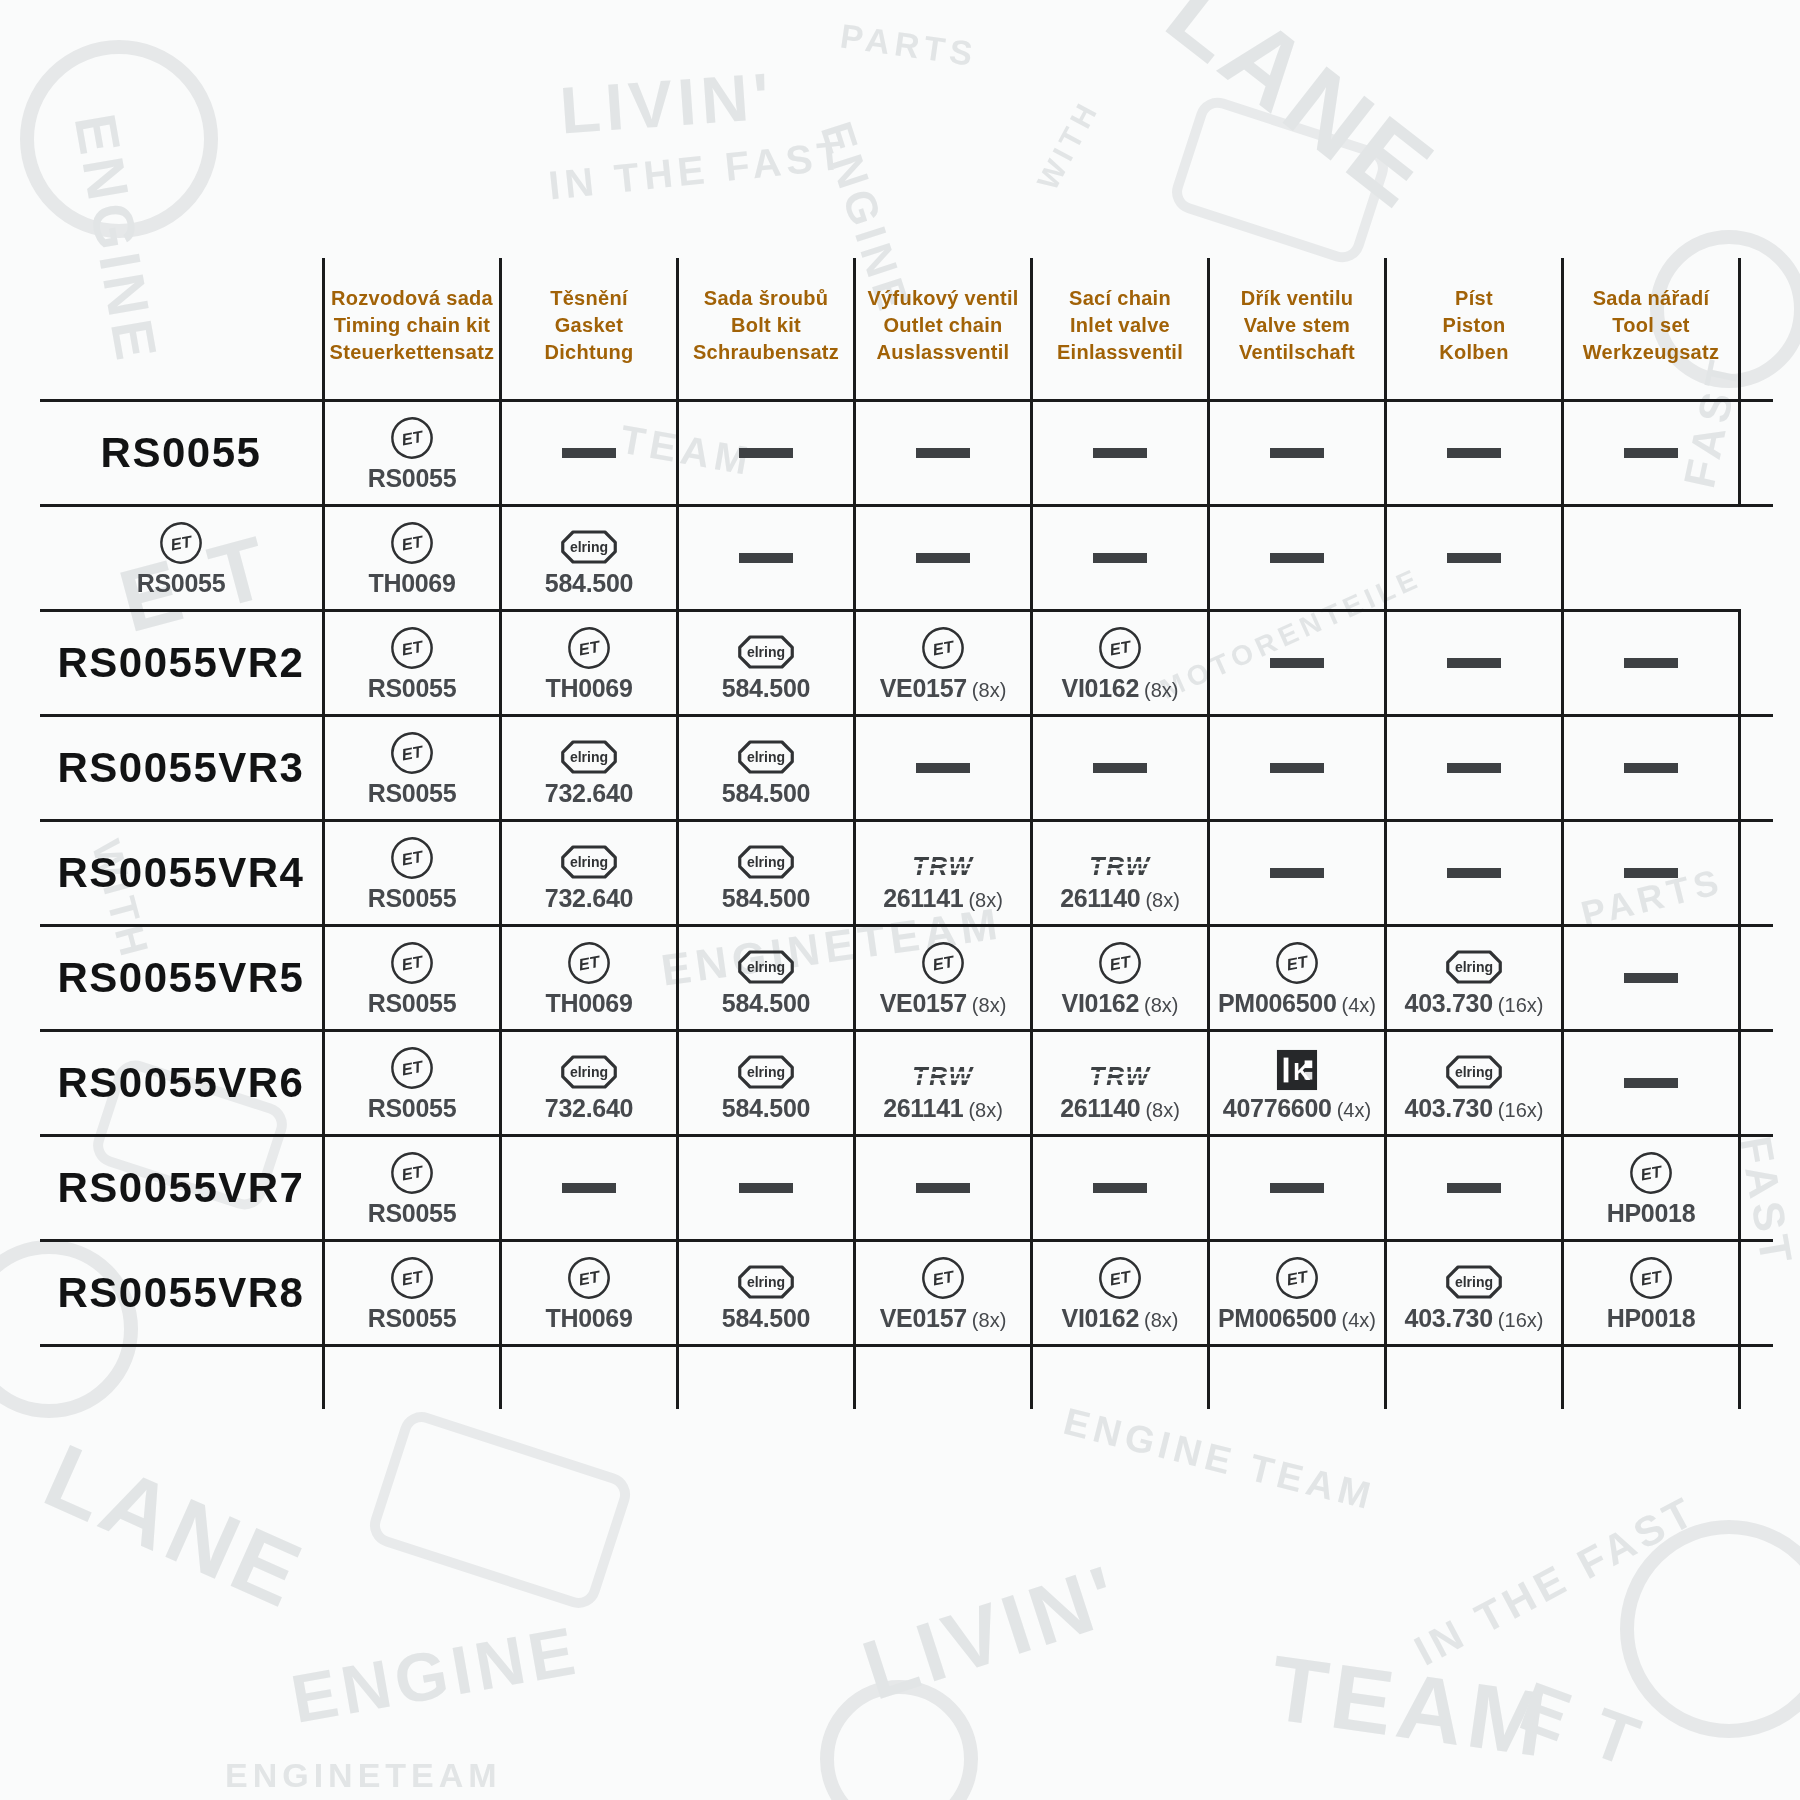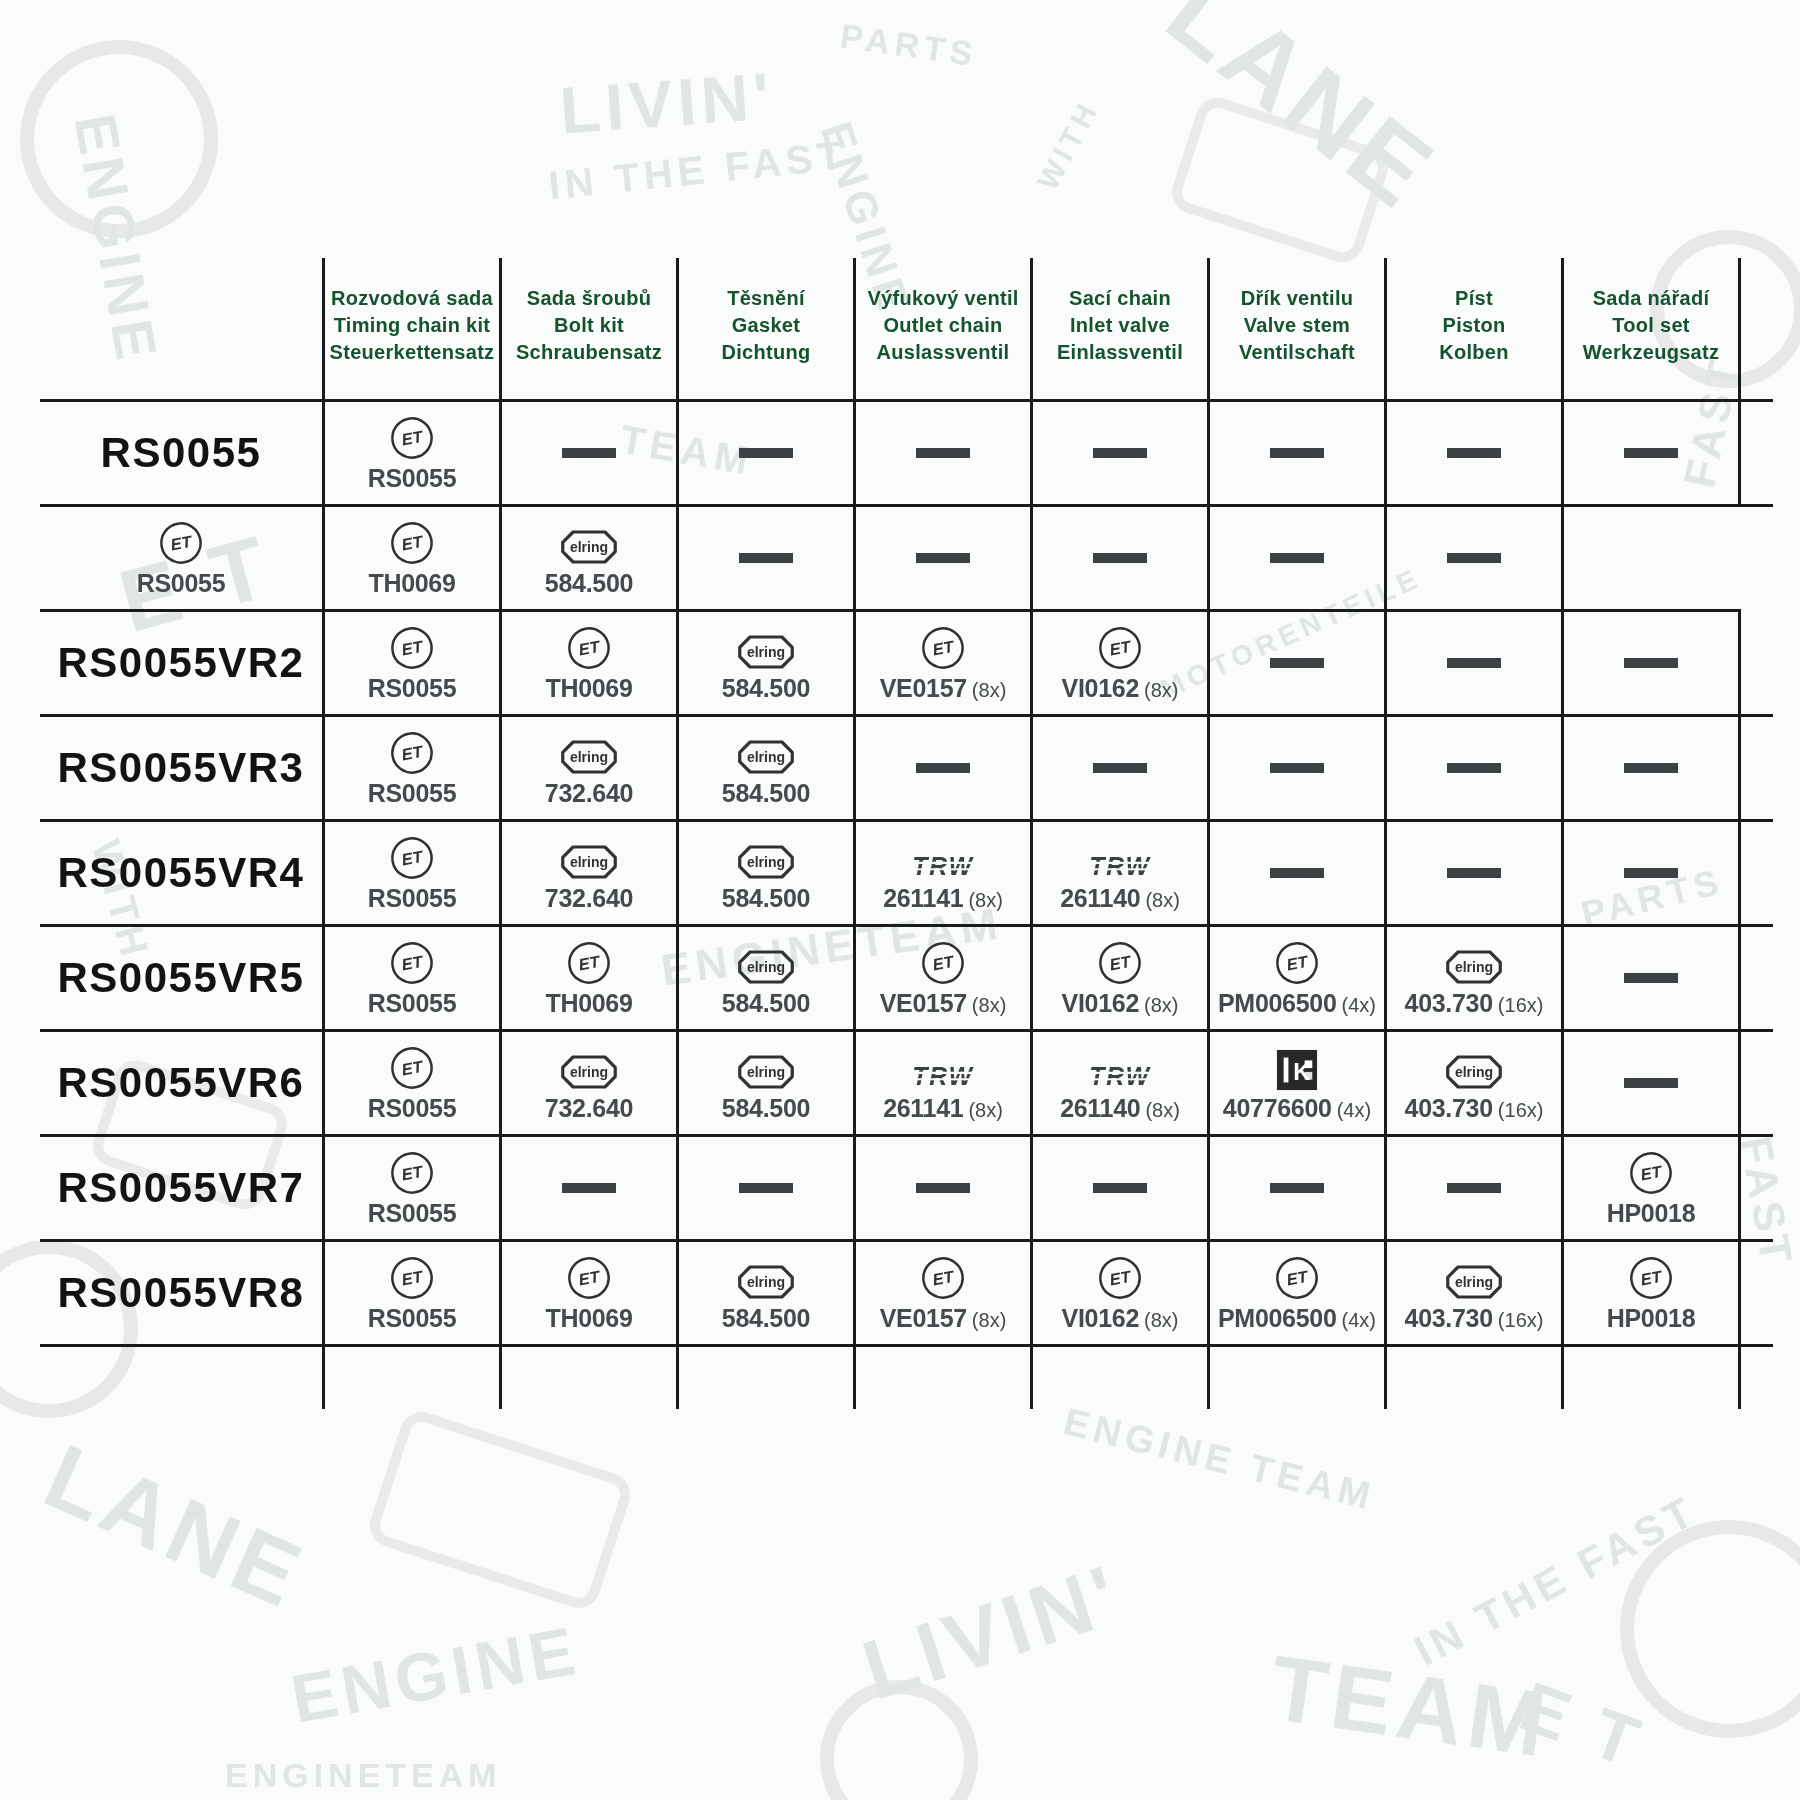--- a/index.html
+++ b/index.html
@@ -22,21 +22,21 @@
     border-right:3px solid #1a1b1c;border-bottom:3px solid #1a1b1c;
     display:flex;flex-direction:column;align-items:center;justify-content:center;
     min-width:0;box-sizing:border-box;
   }
   .cell.nr{border-right:none;}
   .cell.nb{border-bottom:none;}
   .header-row .cell{height:144px;padding:4px 2px 10px 2px;}
   .data-row .cell{height:105px;}
   .trail-row .cell{height:62px;}
   .hline{
-    font-size:20px;font-weight:bold;color:#14532d;line-height:27px;
+    font-size:20px;font-weight:bold;color:#a16207;line-height:27px;
     text-align:center;letter-spacing:.3px;white-space:nowrap;
   }
   .rowlabel-cell{font-size:42px;font-weight:bold;color:#121314;letter-spacing:1.5px;}
   .icon{height:48px;display:flex;align-items:flex-end;justify-content:center;}
   .part{display:flex;align-items:baseline;justify-content:center;margin-top:3px;max-width:100%;}
   .pn{font-size:25px;font-weight:bold;color:#46494d;letter-spacing:-.3px;white-space:nowrap;}
   .qty{font-size:20px;color:#46494d;margin-left:5px;white-space:nowrap;}
   .dash{width:54px;height:10px;background:#3e4144;}
 </style>
 </head>
@@ -80,28 +80,28 @@
 
   <div class="parts-table">
       <div class="trow header-row">
         <div class="cell"></div>
         <div class="cell">
           <div class="hline">Rozvodová sada</div>
           <div class="hline">Timing chain kit</div>
           <div class="hline">Steuerkettensatz</div>
         </div>
         <div class="cell">
+          <div class="hline">Těsnění</div>
+          <div class="hline">Gasket</div>
+          <div class="hline">Dichtung</div>
+        </div>
+        <div class="cell">
           <div class="hline">Sada šroubů</div>
           <div class="hline">Bolt kit</div>
           <div class="hline">Schraubensatz</div>
-        </div>
-        <div class="cell">
-          <div class="hline">Těsnění</div>
-          <div class="hline">Gasket</div>
-          <div class="hline">Dichtung</div>
         </div>
         <div class="cell">
           <div class="hline">Výfukový ventil</div>
           <div class="hline">Outlet chain</div>
           <div class="hline">Auslassventil</div>
         </div>
         <div class="cell">
           <div class="hline">Sací chain</div>
           <div class="hline">Inlet valve</div>
           <div class="hline">Einlassventil</div>

